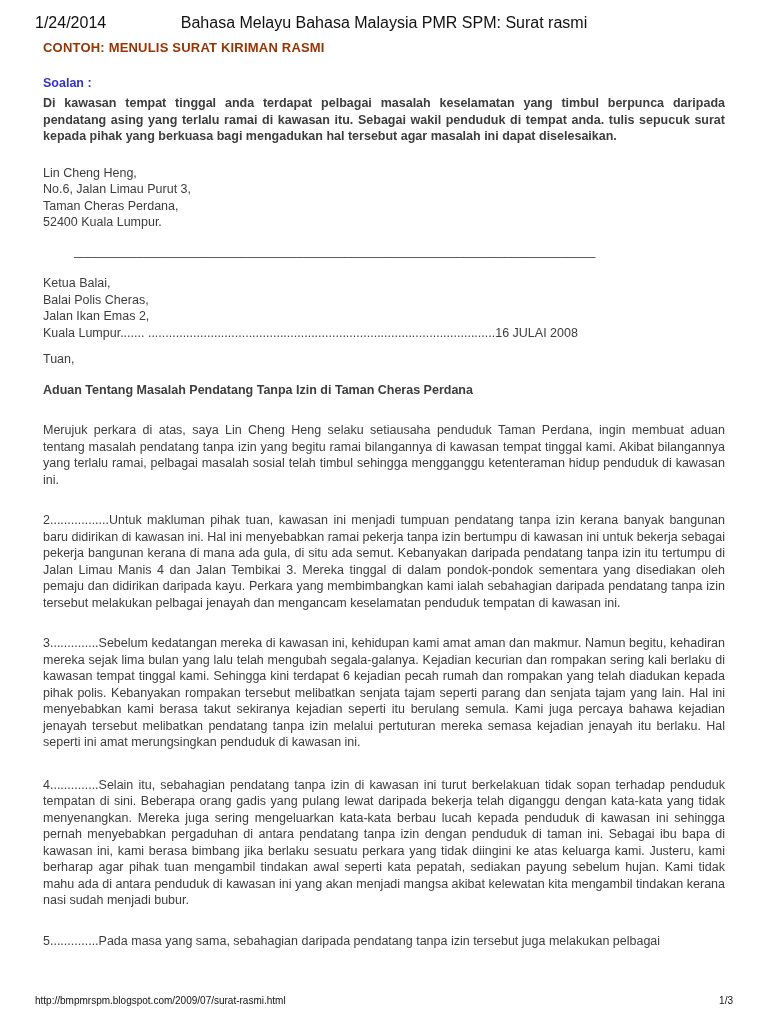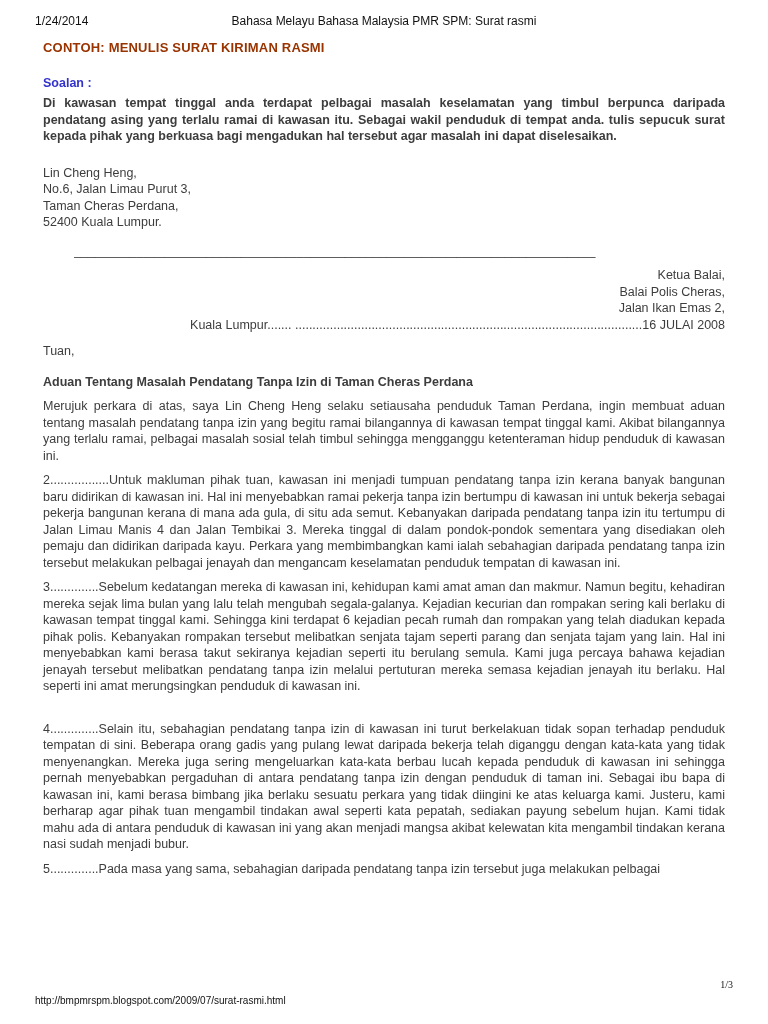--- a/index.html
+++ b/index.html
@@ -11,35 +11,35 @@
     overflow: hidden;
     font-family: "Liberation Sans", "DejaVu Sans", sans-serif;
     color: #3d3d3d;
   }
 
   
   .print-header {
     position: absolute;
     top: 14px; left: 35px; right: 35px;
     height: 13px;
-    font-size: 12px;
+    font-size: 16px;
     color: #111111;
   }
   .print-date { position: absolute; left: 0; top: 0; }
   .print-title { position: absolute; left: 0; right: 0; top: 0; text-align: center; }
 
   .print-footer {
     position: absolute;
     left: 35px; right: 35px; bottom: 18px;
     height: 12px;
     font-size: 10px;
     color: #111111;
   }
   .footer-url { position: absolute; left: 0; bottom: 0; }
-  .footer-page { position: absolute; right: 0; bottom: 16px; font-family: Liberation Serif, serif; }
+  .footer-page { position: absolute; right: 0; bottom: 0; }
 
   
   .content {
     position: absolute;
     top: 40px; left: 43px; right: 43px;
     font-size: 12.5px;
     line-height: 16.5px;
   }
   .doc-heading {
     font-size: 13px;
@@ -51,32 +51,32 @@
     color: #3333cc;
     font-weight: bold;
     margin-top: 18px;
   }
   .question {
     font-weight: bold;
     text-align: justify;
     margin-top: 4px;
   }
   .address { margin-top: 20px; }
-  .address.recipient { margin-top: 8px; text-align: right; }
+  .address.recipient { margin-top: 16px; }
   .divider {
     margin-top: 12px;
     margin-bottom: 6px;
     white-space: nowrap;
     overflow: hidden;
     margin-left: 31px;
   }
   .city-line { white-space: nowrap; overflow: hidden; }
   .salutation { margin-top: 10px; }
   .subject { font-weight: bold; margin-top: 14px; }
-  .para { text-align: justify; margin-top: 8px; }
+  .para { text-align: justify; margin-top: 24px; }
   .para.gap { margin-top: 26px; }
 </style>
 </head>
 <body>
 
 <div class="print-header">
   <span class="print-date">1/24/2014</span>
   <span class="print-title">Bahasa Melayu Bahasa Malaysia PMR SPM: Surat rasmi</span>
 </div>
 

